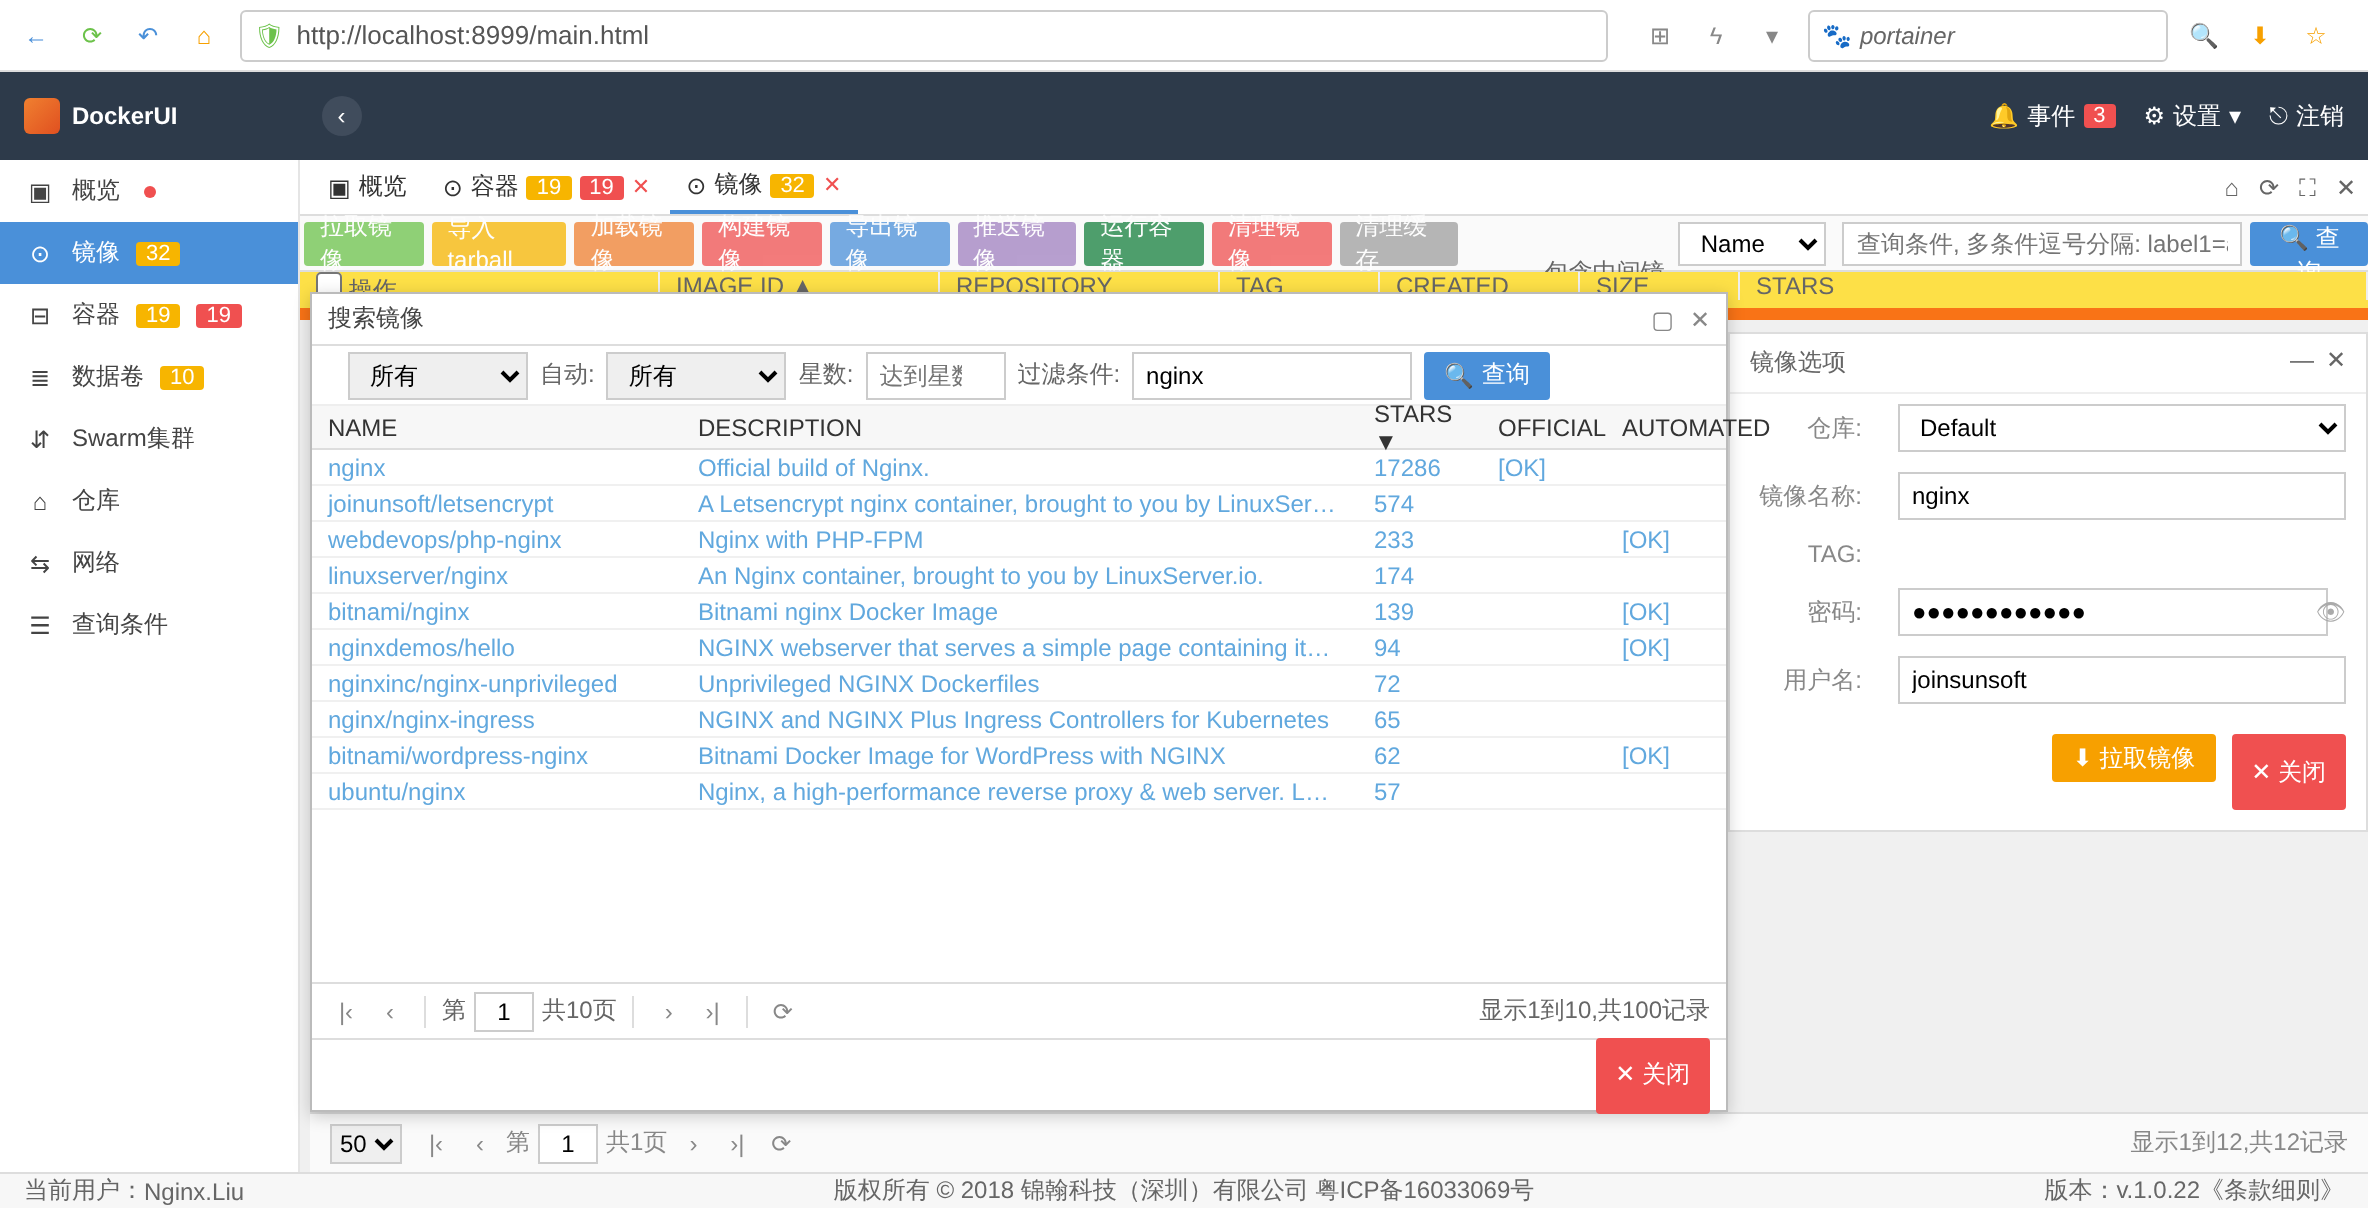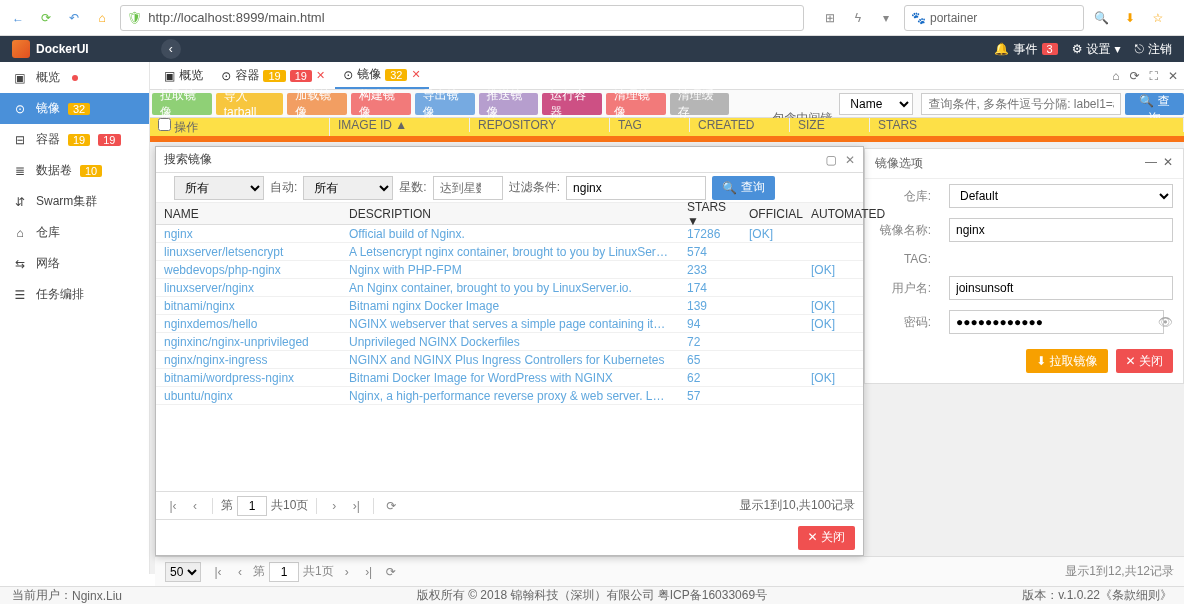--- a/index.html
+++ b/index.html
@@ -3,24 +3,24 @@
 <meta charset="utf-8">
 <style>
 * { box-sizing: border-box; margin: 0; padding: 0; font-family: "Microsoft YaHei", Arial, sans-serif; font-size: 12px; }
 body { background: #fff; width: 1184px; height: 604px; overflow: hidden; position: relative; }
 .browser-bar { height: 36px; background: #fff; border-bottom: 1px solid #ddd; display: flex; align-items: center; padding: 0 8px; gap: 8px; }
 .nav-btn { width: 20px; height: 20px; display: flex; align-items: center; justify-content: center; color: #888; cursor: pointer; }
 .addr-bar { flex: 1; display: flex; align-items: center; border: 1px solid #ccc; border-radius: 3px; height: 26px; padding: 0 6px; gap: 6px; }
 .addr-input { flex: 1; border: none; outline: none; font-size: 13px; color: #555; }
 .browser-right { display: flex; align-items: center; gap: 8px; padding: 0 8px; }
 .search-bar { display: flex; align-items: center; border: 1px solid #ccc; border-radius: 3px; height: 26px; padding: 0 6px; gap: 4px; width: 180px; }
-.search-bar span.txt { color: #666; }
+.search-bar span.txt { color: #666; font-style: italic; }
 .icon-btn { width: 20px; height: 20px; display: flex; align-items: center; justify-content: center; color: #888; cursor: pointer; }
 
-.topbar { height: 26px; background: #2d3a4a; color: #fff; display: flex; align-items: center; padding: 0 12px; justify-content: space-between; }
+.topbar { height: 44px; background: #2d3a4a; color: #fff; display: flex; align-items: center; padding: 0 12px; justify-content: space-between; }
 .topbar-left { display: flex; align-items: center; gap: 12px; }
 .logo-box { display: flex; align-items: center; gap: 6px; font-weight: bold; font-size: 13px; }
 .logo-icon { width: 18px; height: 18px; background: linear-gradient(135deg,#f08030,#e05020); border-radius: 3px; }
 .topbar-right { display: flex; align-items: center; gap: 14px; font-size: 12px; }
 .topbar-right .item { display: flex; align-items: center; gap: 4px; cursor: pointer; }
 .badge-red { background: #f05050; color: #fff; padding: 0 5px; border-radius: 2px; font-size: 11px; }
 
 .main { display: flex; height: calc(604px - 36px - 38px - 18px); }
 .sidebar { width: 150px; background: #fff; border-right: 1px solid #e5e5e5; }
 .side-item { display: flex; align-items: center; gap: 8px; padding: 7px 12px; cursor: pointer; color: #444; }
@@ -32,38 +32,38 @@
 
 .content { flex: 1; background: #f0f0f0; position: relative; display: flex; flex-direction: column; }
 .tabbar { height: 28px; background: #fff; display: flex; align-items: center; border-bottom: 1px solid #ddd; padding: 0 6px; gap: 2px; }
 .tab { display: flex; align-items: center; gap: 4px; padding: 4px 8px; border-radius: 3px 3px 0 0; cursor: pointer; color: #333; }
 .tab .close { color: #f05050; font-size: 11px; cursor: pointer; }
 .tab-icons-right { margin-left: auto; display: flex; gap: 10px; color: #666; }
 .tab-icons-right span { cursor: pointer; }
 
 .toolbar { height: 28px; background: #fafafa; display: flex; align-items: center; border-bottom: 1px solid #ddd; }
 .tbtn { height: 22px; color: #fff; padding: 0 8px; display: flex; align-items: center; gap: 4px; margin: 0 2px; border-radius: 2px; font-size: 11px; cursor: pointer; opacity: 0.75; }
-.c1{background:#6cc24a}.c2{background:#f7b500}.c3{background:#f08030}.c4{background:#4a90d9}.c5{background:#a080c0}.c6{background:#be185d}.c7{background:#9e9e9e}.c8{background:#f05050}
+.c1{background:#6cc24a}.c2{background:#f7b500}.c3{background:#f08030}.c4{background:#4a90d9}.c5{background:#a080c0}.c6{background:#15803d}.c7{background:#9e9e9e}.c8{background:#f05050}
 .chk { margin-left: 12px; display: flex; align-items: center; gap: 16px; color: #666; margin-top: 47px; }
 .fld { height: 22px; border: 1px solid #ccc; padding: 0 6px; width: 80px; margin: 0 4px; background:#fff; }
 .fld.wide { flex: 1; min-width: 200px; }
 .btn-search { background:#4a90d9; color:#fff; height:22px; padding:0 10px; border:none; border-radius:2px; cursor:pointer; }
 
 .headers { height: 24px; background:#fde047; display:flex; align-items:flex-start; border-bottom:6px solid #f97316; color:#666; font-size:11px; }
 .hcell { padding: 0 8px; border-right: 1px solid #eee; }
 
 .right-panel { position: absolute; right: 0; top: 86px; width: 320px; background:#fff; border:1px solid #ddd; padding: 0; z-index: 5; }
 .rp-head { display:flex; justify-content:space-between; padding:6px 10px; border-bottom:1px solid #eee; color:#666; }
 .rp-head .icons { display:flex; gap:6px; }
 .rp-row { display:flex; align-items:center; padding:5px 10px; gap:18px; color:#555; }
 .rp-row label { width:56px; text-align:right; color:#888; }
 .rp-row input, .rp-row select { flex:1; height:24px; border:1px solid #ccc; padding:0 6px; background:#fff; }
 .rp-foot { display:flex; justify-content:flex-end; gap:8px; padding:10px; }
 .btn-orange { background:#f7a000; color:#fff; border:none; height:24px; padding:0 10px; border-radius:2px; cursor:pointer; }
-.btn-red { background:#f05050; color:#fff; border:none; height:24px; padding:0 10px; border-radius:2px; cursor:pointer; }
+.btn-red { background:#f05050; color:#fff; border:none; height:38px; padding:0 10px; border-radius:2px; cursor:pointer; }
 
 .modal { position:absolute; left:155px; top:146px; right:320px; bottom:48px; background:#fff; border:1px solid #bbb; box-shadow:0 2px 8px rgba(0,0,0,0.2); display:flex; flex-direction:column; z-index:10; }
 .modal-head { height:26px; display:flex; align-items:center; justify-content:space-between; padding:0 8px; border-bottom:1px solid #ddd; color:#444; }
 .modal-head .icons { display:flex; gap:8px; color:#888; }
 .modal-tools { height:30px; display:flex; align-items:center; gap:6px; padding:0 18px; border-bottom:1px solid #eee; }
 .modal-tools select, .modal-tools input { height:24px; border:1px solid #ccc; padding:0 6px; }
 .modal-tools .lbl { color:#666; }
 .modal-tools .numspin { width:70px; }
 .modal-tools .btn-q { background:#4a90d9; color:#fff; border:none; height:24px; padding:0 10px; border-radius:2px; cursor:pointer; display:flex; align-items:center; gap:4px; }
 .tblhead { height:22px; background:#f7f7f7; display:flex; align-items:center; border-bottom:1px solid #ddd; font-size:11px; color:#333; }
@@ -171,21 +171,21 @@
     <div class="side-item">
         <span class="side-icon">⌂</span>
         <span>仓库</span>
       </div>
     <div class="side-item">
         <span class="side-icon">⇆</span>
         <span>网络</span>
       </div>
     <div class="side-item">
         <span class="side-icon">☰</span>
-        <span>任务编排</span>
+        <span>查询条件</span>
       </div>
   </div>
 
   <div class="content">
     <div class="tabbar">
       <div class="tab">
           <span>▣</span>
           <span>概览</span>
         </div>
       <div class="tab">
@@ -271,27 +271,27 @@
           <select><option>Default</option></select>
         </div>
       <div class="rp-row">
           <label>镜像名称:</label>
           <input value="nginx" style="">
         </div>
       <div class="rp-row">
           <label>TAG:</label>
         </div>
       <div class="rp-row">
-          <label>用户名:</label>
-          <input value="joinsunsoft" style="">
-        </div>
-      <div class="rp-row">
           <label>密码:</label>
           <input value="●●●●●●●●●●●●" style="">
           <span style="color:#aaa;margin-left:-24px">👁</span>
+        </div>
+      <div class="rp-row">
+          <label>用户名:</label>
+          <input value="joinsunsoft" style="">
         </div>
       <div class="rp-foot">
         <button class="btn-orange"><span>⬇ </span><span>拉取镜像</span></button>
         <button class="btn-red"><span>✕ </span><span>关闭</span></button>
       </div>
     </div>
   </div>
 </div>
 
 <div class="modal">
@@ -321,21 +321,21 @@
   </div>
   <div class="tbody" id="tbody">
       <div class="trow">
         <div class="td w-name">nginx</div>
         <div class="td w-desc">Official build of Nginx.</div>
         <div class="td w-stars">17286</div>
         <div class="td w-off">[OK]</div>
         <div class="td w-auto"></div>
       </div>
       <div class="trow">
-        <div class="td w-name">linuxserver/letsencrypt</div>
+        <div class="td w-name">joinunsoft/letsencrypt</div>
         <div class="td w-desc">A Letsencrypt nginx container, brought to you by LinuxServer.io.</div>
         <div class="td w-stars">574</div>
         <div class="td w-off"></div>
         <div class="td w-auto"></div>
       </div>
       <div class="trow">
         <div class="td w-name">webdevops/php-nginx</div>
         <div class="td w-desc">Nginx with PHP-FPM</div>
         <div class="td w-stars">233</div>
         <div class="td w-off"></div>

